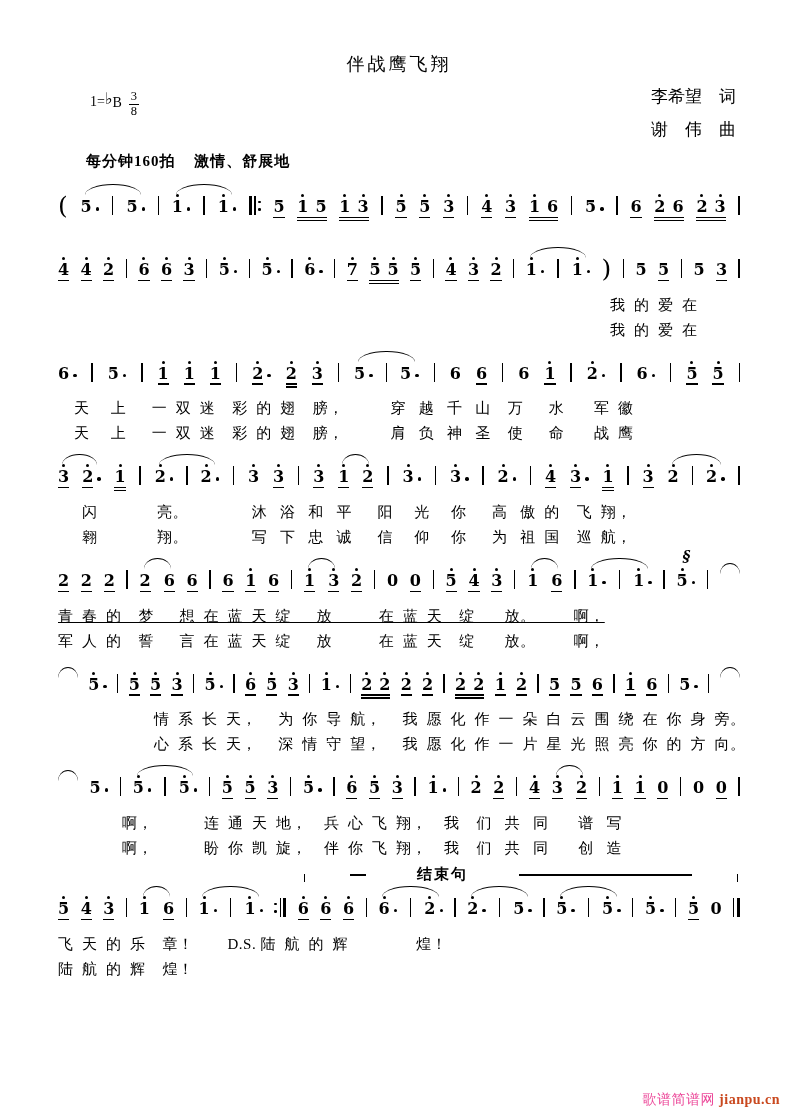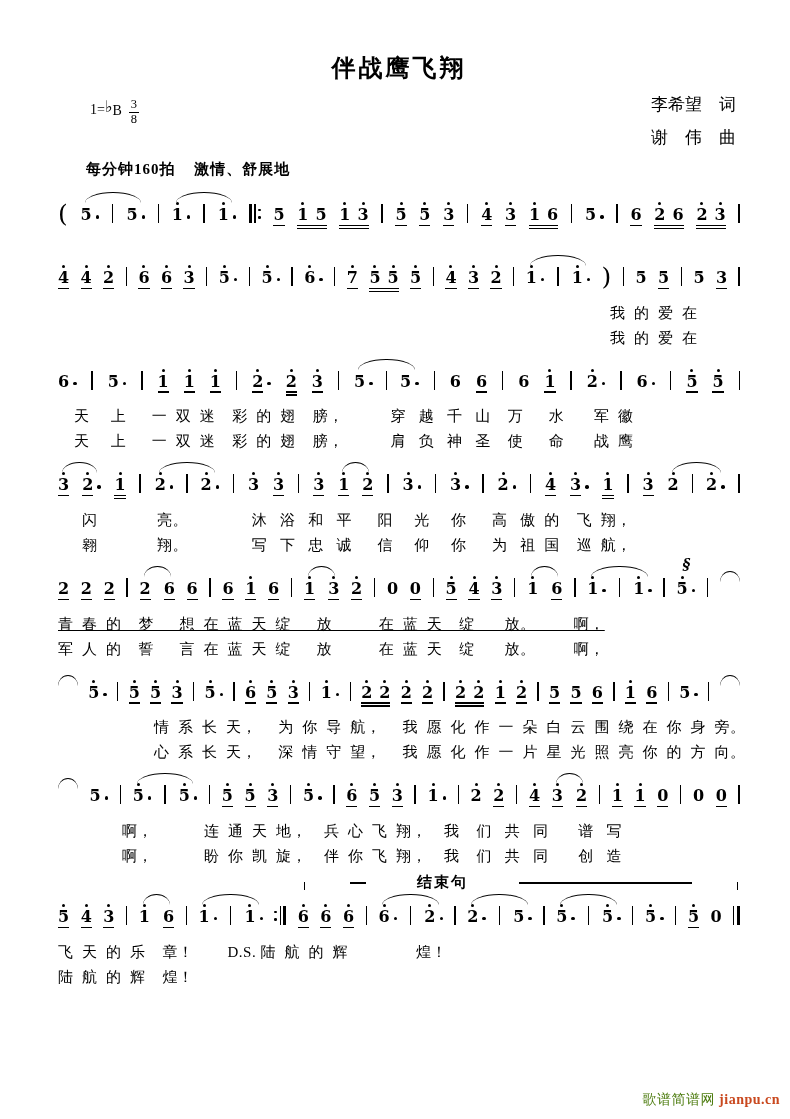--- a/index.html
+++ b/index.html
@@ -2,21 +2,21 @@
 <html><head>
 <meta charset="utf-8">
 <style>
   html,body{margin:0;padding:0;background:#e8e8e8;}
   .page{
     width:790px;height:1119px;margin:0 auto;background:#ffffff;color:#000;
     position:relative;box-sizing:border-box;padding:52px 50px 0 58px;
     font-family:"Liberation Serif","DejaVu Serif",serif;overflow:hidden;
   }
   
-  .titlebar{text-align:center;font-size:24px;font-weight:700;letter-spacing:3px;margin-bottom:4px;}
+  .titlebar{text-align:center;font-size:18px;font-weight:400;letter-spacing:3px;margin-bottom:4px;}
   .meta{display:flex;justify-content:space-between;align-items:flex-start;}
   .keyblock{margin-left:32px;margin-top:14px;display:flex;align-items:flex-start;font-size:14px;}
   .keysig{display:inline-flex;align-items:flex-start;}
   .flat{font-size:16px;position:relative;top:-5px;}
   .keynote{font-size:14px;position:relative;top:1px;}
   .frac{display:inline-flex;flex-direction:column;align-items:center;font-size:12.5px;line-height:1.1;margin-left:7px;position:relative;top:-4px;}
   .frac .num{border-bottom:1.2px solid #000;padding:0 2px;}
   .credits{text-align:right;font-size:17px;font-weight:400;line-height:1.95;margin-right:4px;}
   .temporow{font-weight:700;font-size:15px;margin:6px 0 18px 28px;letter-spacing:1px;}
   .tempo-exp{margin-left:14px;}
@@ -1980,15 +1980,15 @@
           </span>
         </div>
         <div class="lyrwrap">
           <div class="lyr" style="padding-left: 0px;">飞  天  的  乐    章！        D.S. 陆  航  的  辉                煌！</div>
           <div class="lyr" style="padding-left: 0px;">陆  航  的  辉    煌！</div>
         </div>
       </div>
     </div>
 
   <div class="watermark">
-    <span class="wm-site" style="color: #4d7c0f;">歌谱简谱网 </span><span class="wm-url" style="color: rgb(201, 72, 30);">jianpu.cn</span>
+    <span class="wm-site" style="color: #ec4899;">歌谱简谱网 </span><span class="wm-url" style="color: rgb(201, 72, 30);">jianpu.cn</span>
   </div>
 </div>
 
 </body></html>

